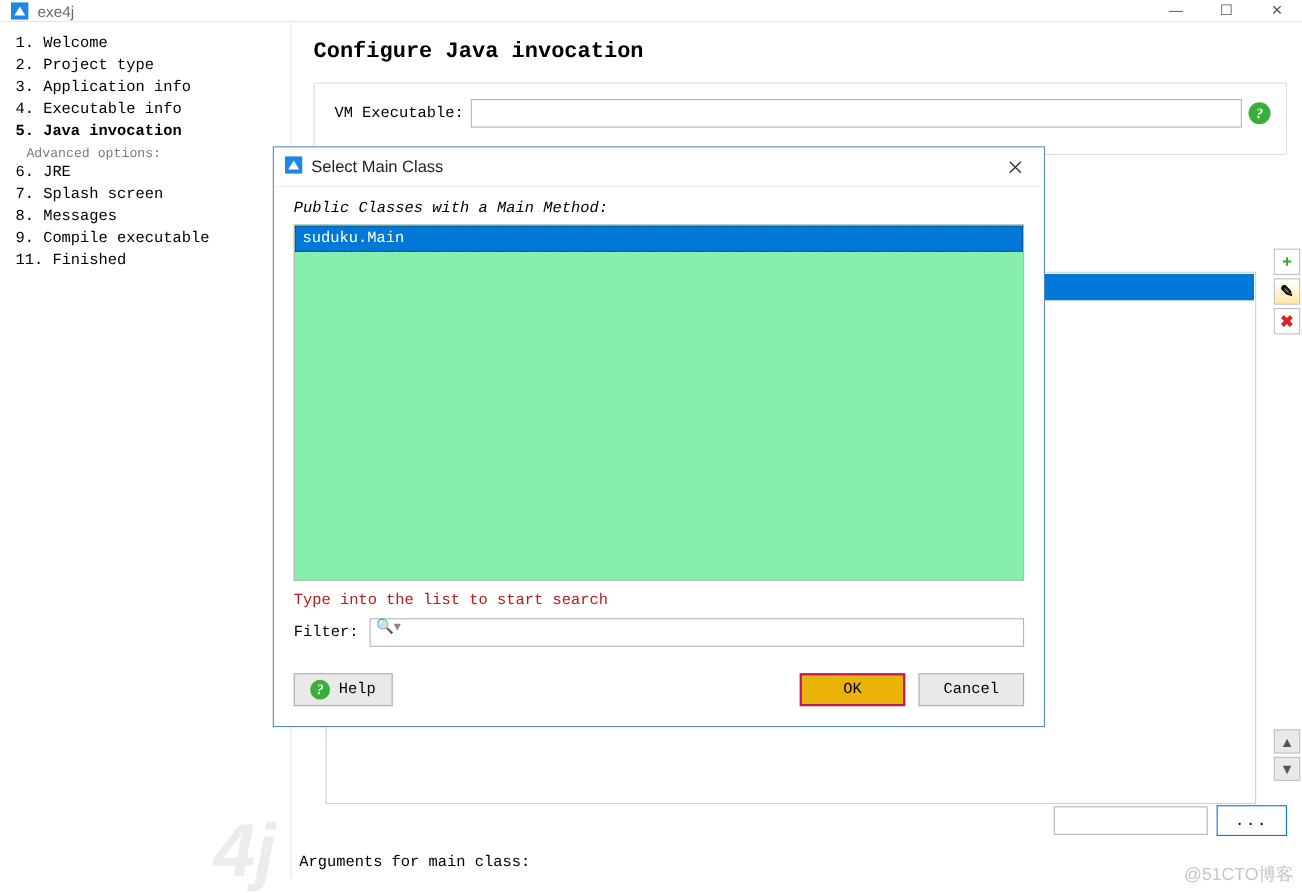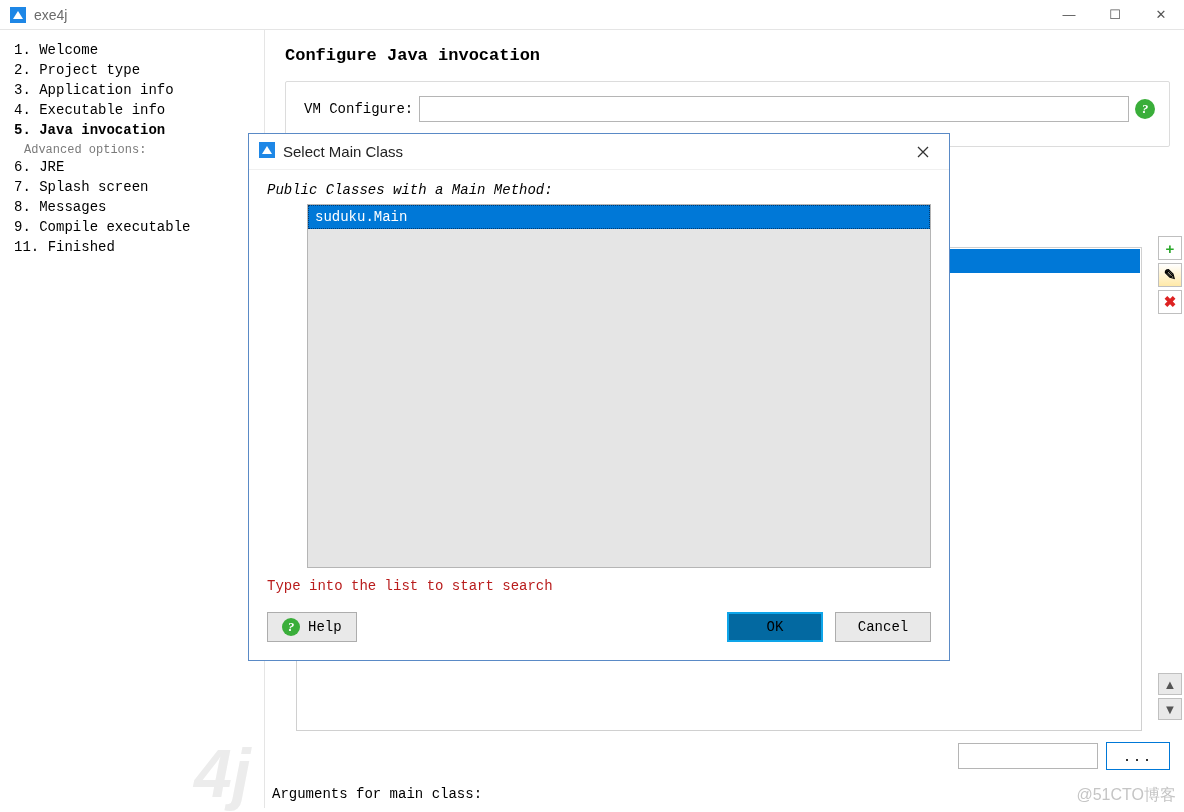--- a/index.html
+++ b/index.html
@@ -1,33 +1,33 @@
 <!DOCTYPE html>
 <html><head>
 <meta charset="utf-8">
 <style>
 * { box-sizing: border-box; margin: 0; padding: 0; }
 body { font-family: "Segoe UI", Tahoma, sans-serif; font-size: 13px; background: #fff; width: 1184px; height: 812px; overflow: hidden; position: relative; }
 .mono { font-family: "Courier New", monospace; font-size: 14px; }
 
 
-.titlebar { height: 30px; display: flex; align-items: center; border-bottom: 1px solid #e5e5e5; }
+.titlebar { height: 20px; display: flex; align-items: center; border-bottom: 1px solid #e5e5e5; }
 .titlebar .app-icon { width: 16px; height: 16px; margin: 0 8px 0 10px; }
 .titlebar .title { color: #6b6b6b; font-size: 14px; flex: 1; }
 .titlebar .win-btn { width: 46px; height: 30px; display: flex; align-items: center; justify-content: center; color: #555; }
 
 
 .main { display: flex; height: calc(100% - 34px); }
 .sidebar { width: 265px; padding: 10px 6px; border-right: 1px solid #e5e5e5; }
 .sidebar .step { padding: 2px 0 2px 8px; color: #000; white-space: nowrap; }
 .sidebar .step.active { font-weight: bold; }
 .sidebar .adv { color: #7a7a7a; font-size: 12px; padding-left: 18px; padding-top: 3px; }
 .sidebar .sub { padding-left: 30px; }
 .content { flex: 1; padding: 10px 14px 10px 20px; position: relative; }
-.page-title { font-weight: bold; font-size: 17px; margin: 6px 0 16px 0; }
+.page-title { font-weight: bold; font-size: 20px; margin: 6px 0 16px 0; }
 
 
 .panel { border: 1px solid #dcdcdc; border-radius: 2px; padding: 14px 14px 14px 18px; position: relative; }
 
 .row { display: flex; align-items: center; margin-bottom: 10px; gap: 6px; }
 .row label { white-space: nowrap; }
 .text-input { flex: 1; height: 26px; border: 1px solid #b5b5b5; background: #fff; padding: 0 4px; }
 .help-icon { width: 20px; height: 20px; border-radius: 50%; background: #3aae3a; color: #fff; font-weight: bold; display: flex; align-items: center; justify-content: center; font-family: Georgia, serif; font-style: italic; flex-shrink: 0; }
 
 
@@ -41,29 +41,29 @@
 .arrow-btn { width: 24px; height: 22px; background: #e9e9e9; border: 1px solid #c0c0c0; display:flex; align-items:center; justify-content:center; color:#555; }
 .btn-ellipsis { width: 64px; height: 28px; border: 1px solid #0078d7; background: #fff; font-family: monospace; letter-spacing: 2px; }
 
 
 .dialog { position: absolute; left: 248px; top: 133px; width: 702px; height: 528px; background: #fff; border: 1px solid #5a8ac6; display: flex; flex-direction: column; }
 .dialog-titlebar { height: 36px; display: flex; align-items: center; padding: 0 8px 0 10px; border-bottom: 1px solid #f0f0f0; }
 .dialog-titlebar .title { font-size: 15px; flex: 1; margin-left: 8px; color: #222; }
 .dialog-close { width: 36px; height: 30px; display: flex; align-items: center; justify-content: center; }
 .dialog-body { flex: 1; padding: 12px 18px 10px 18px; display: flex; flex-direction: column; }
 .list-label { margin-bottom: 6px; font-style: italic; }
-.class-list { flex: 1; border: 1px solid #b5b5b5; background: #e5e5e5; overflow: hidden; margin-left: 40px; }
+.class-list { flex: 1; border: 1px solid #b5b5b5; background: #86efac; overflow: hidden; }
 .class-list .item { padding: 3px 6px; color: #fff; background: #0078d7; border: 1px dotted #003a70; }
 .hint { color: #b91c1c; margin: 10px 0 8px 0; }
 .filter-row { display: flex; align-items: center; gap: 10px; margin-bottom: 14px; }
 .filter-row input { flex: 1; height: 26px; border: 1px solid #b5b5b5; padding-left: 26px; }
 .search-glyph { position: absolute; margin-left: 6px; color: #888; pointer-events:none; }
 .dialog-footer { display: flex; align-items: center; padding: 0 18px 18px 18px; gap: 12px; }
 .btn { height: 30px; padding: 0 20px; border: 1px solid #adadad; background: #e9e9e9; font-family: "Courier New", monospace; font-size: 14px; min-width: 96px; }
-.btn.primary { border: 2px solid #0ea5e9; background: #0369a1; margin-left: 24px; }
+.btn.primary { border: 2px solid #be185d; background: #eab308; margin-left: 24px; }
 .btn.help { display: flex; align-items: center; gap: 8px; min-width: 88px; padding: 0 14px; }
 .spacer { flex: 1; }
 
 .watermark { position: absolute; right: 8px; bottom: 6px; color: #c5c5c5; font-size: 16px; }
 .bg-ghost { position: absolute; left: 194px; bottom: 0; color: #ececec; font-size: 68px; font-style: italic; font-weight: bold; pointer-events:none; user-select:none; }
 
 svg.app-logo { width:16px; height:16px; }
 </style>
 </head>
 <body>
@@ -94,21 +94,21 @@
     <div class="step"><span>7.</span> <span>Splash screen</span></div>
     <div class="step"><span>8.</span> <span>Messages</span></div>
     <div class="step"><span>9.</span> <span>Compile executable</span></div>
     <div class="step"><span>11.</span> <span>Finished</span></div>
   </div>
 
   <div class="content">
     <div class="page-title mono">Configure Java invocation</div>
     <div class="panel">
       <div class="row">
-        <label class="mono">VM Configure:</label>
+        <label class="mono">VM Executable:</label>
         <input class="text-input" value="" style="">
         <span class="help-icon">?</span>
       </div>
     </div>
 
     <div style="position:absolute; right:2px; top:206px;" class="side-buttons">
       <div class="side-btn add">+</div>
       <div class="side-btn edit">✎</div>
       <div class="side-btn del">✖</div>
     </div>
@@ -149,20 +149,27 @@
           <path d="M1 1 L11 11 M11 1 L1 11" stroke="#333" stroke-width="1.3"></path>
         </svg>
     </div>
   </div>
   <div class="dialog-body">
     <div class="list-label mono">Public Classes with a Main Method:</div>
     <div class="class-list">
       <div class="item mono">suduku.Main</div>
     </div>
     <div class="hint mono">Type into the list to start search</div>
+    <div class="filter-row" style="position:relative;">
+      <label class="mono">Filter:</label>
+      <div style="position:relative; flex:1; display:flex;">
+        <span class="search-glyph">🔍▾</span>
+        <input style="flex: 1 1 0%; height: 26px; border: 1px solid rgb(181, 181, 181); padding-left: 32px;" placeholder="">
+      </div>
+    </div>
   </div>
   <div class="dialog-footer">
     <button class="btn help">
       <span class="help-icon" style="width:18px;height:18px;font-size:13px">?</span>
       <span>Help</span>
     </button>
     <span class="spacer"></span>
     <button class="btn primary">OK</button>
     <button class="btn">Cancel</button>
   </div>

